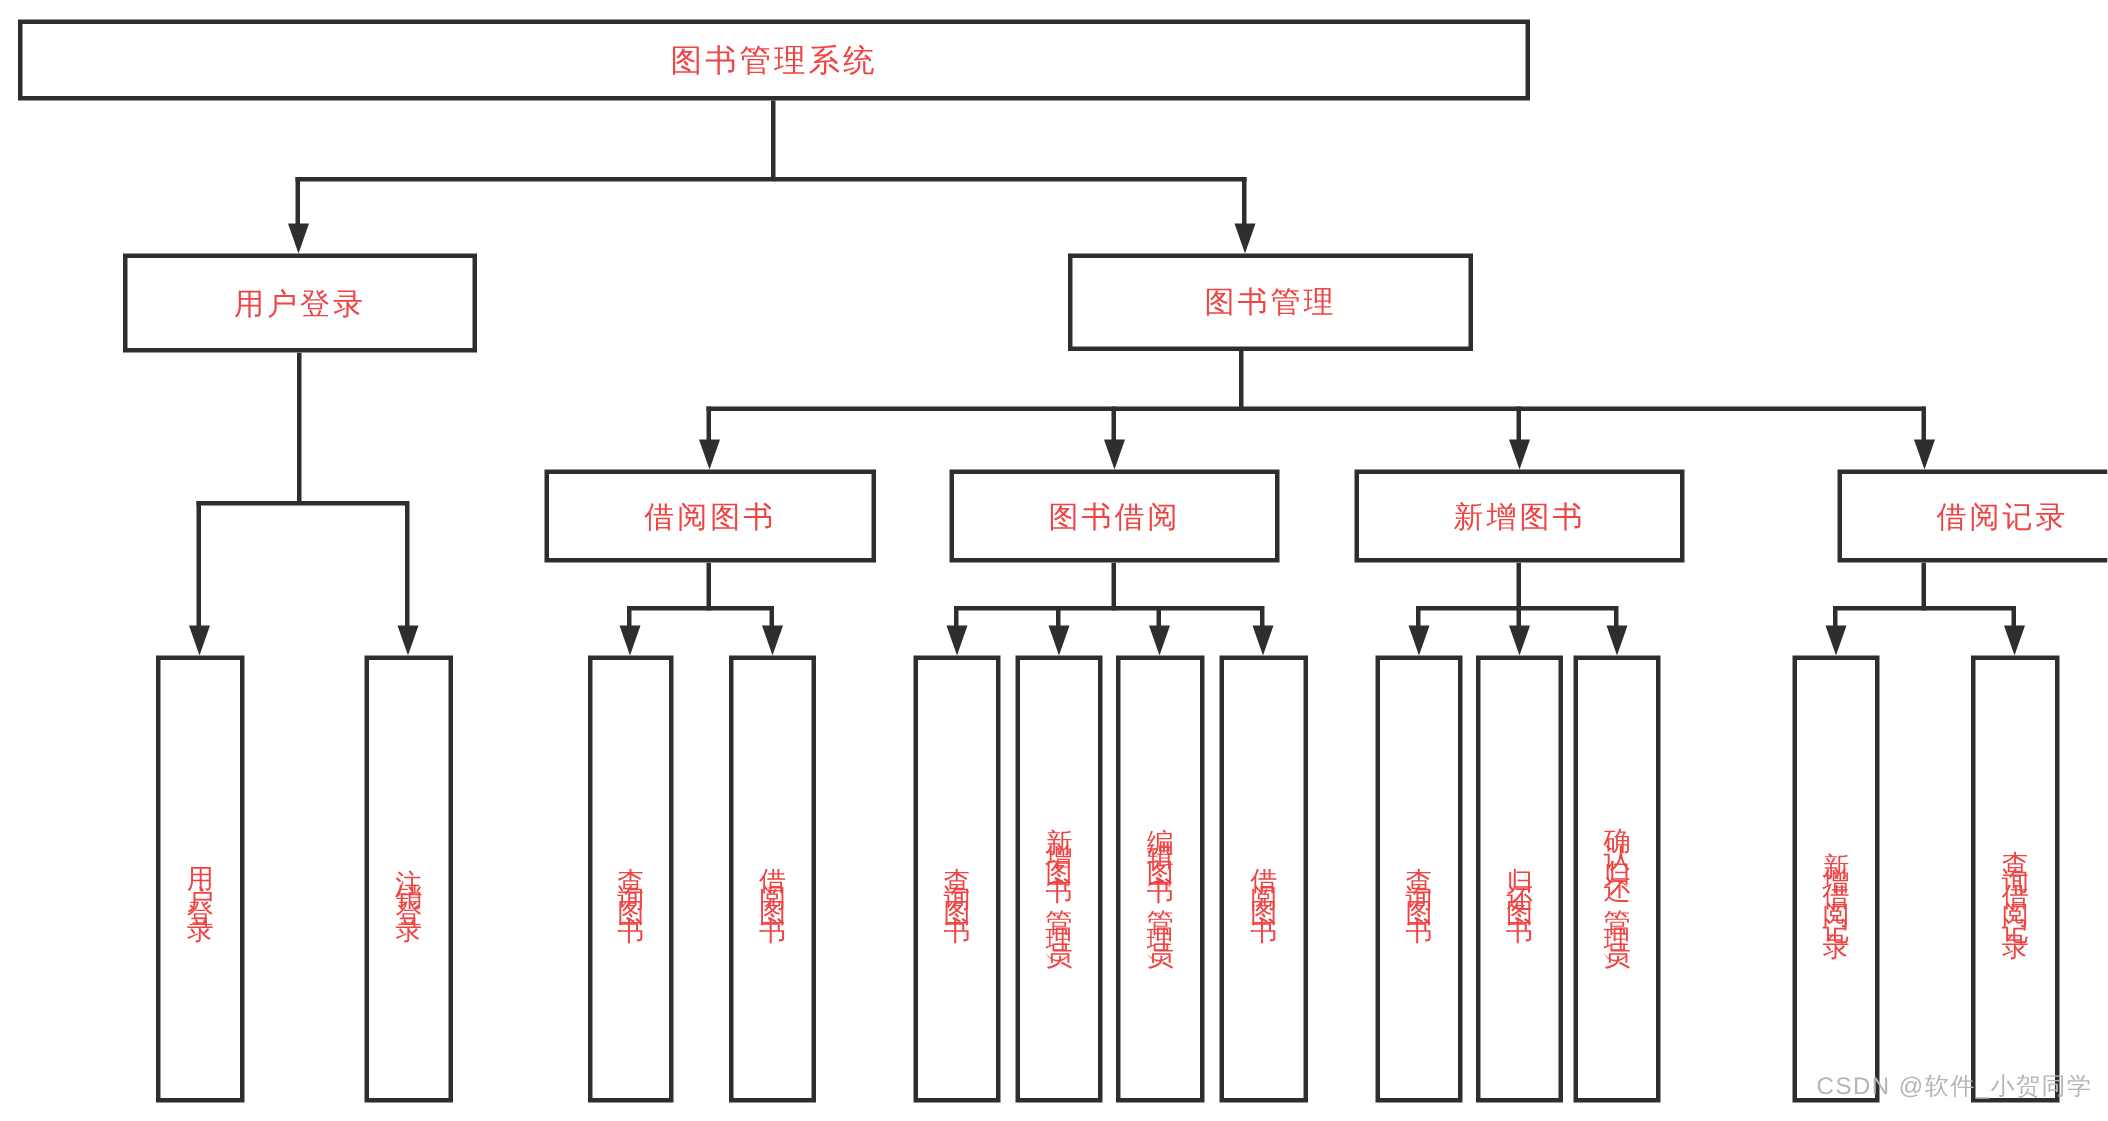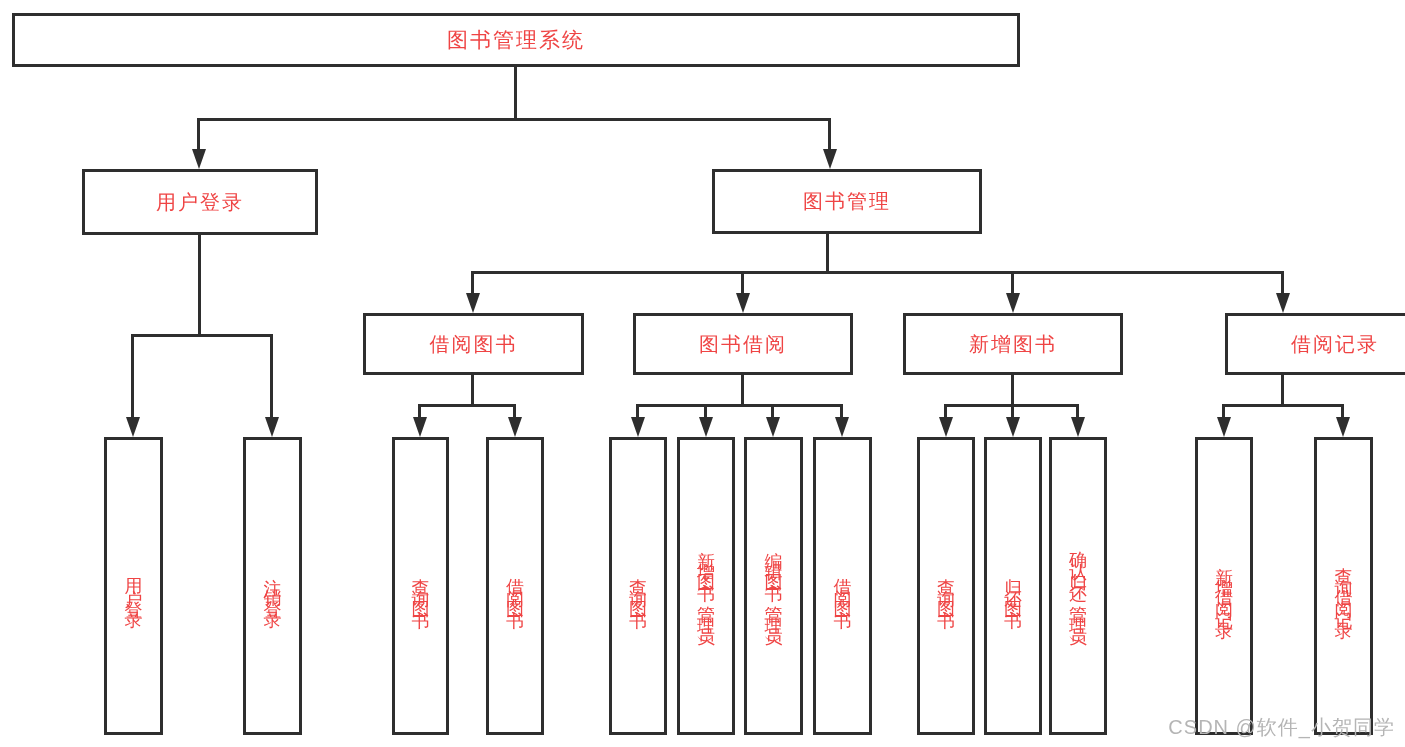--- a/index.html
+++ b/index.html
@@ -20,21 +20,21 @@
   }
   .vline{position:absolute;width:3px;background:#2e2e2e;}
   .hline{position:absolute;height:3px;background:#2e2e2e;}
   .arrow{
     position:absolute;width:0;height:0;
     border-left:7px solid transparent;border-right:7px solid transparent;
     border-top:20px solid #2e2e2e;
   }
   .watermark{
     position:absolute;top:714px;right:10px;
-    font-size:20px;color:#b5b5b5;letter-spacing:1px;white-space:nowrap;
+    font-size:16px;color:#b5b5b5;letter-spacing:1px;white-space:nowrap;
   }
 </style>
 </head>
 <body>
 
 <div id="canvas">
 
   <div class="vline" style="left:514px;top:66px;height:54px"></div>
   <div class="hline" style="left:197px;top:118px;width:634px"></div>
   <div class="vline" style="left:197px;top:118px;height:34px"></div>

